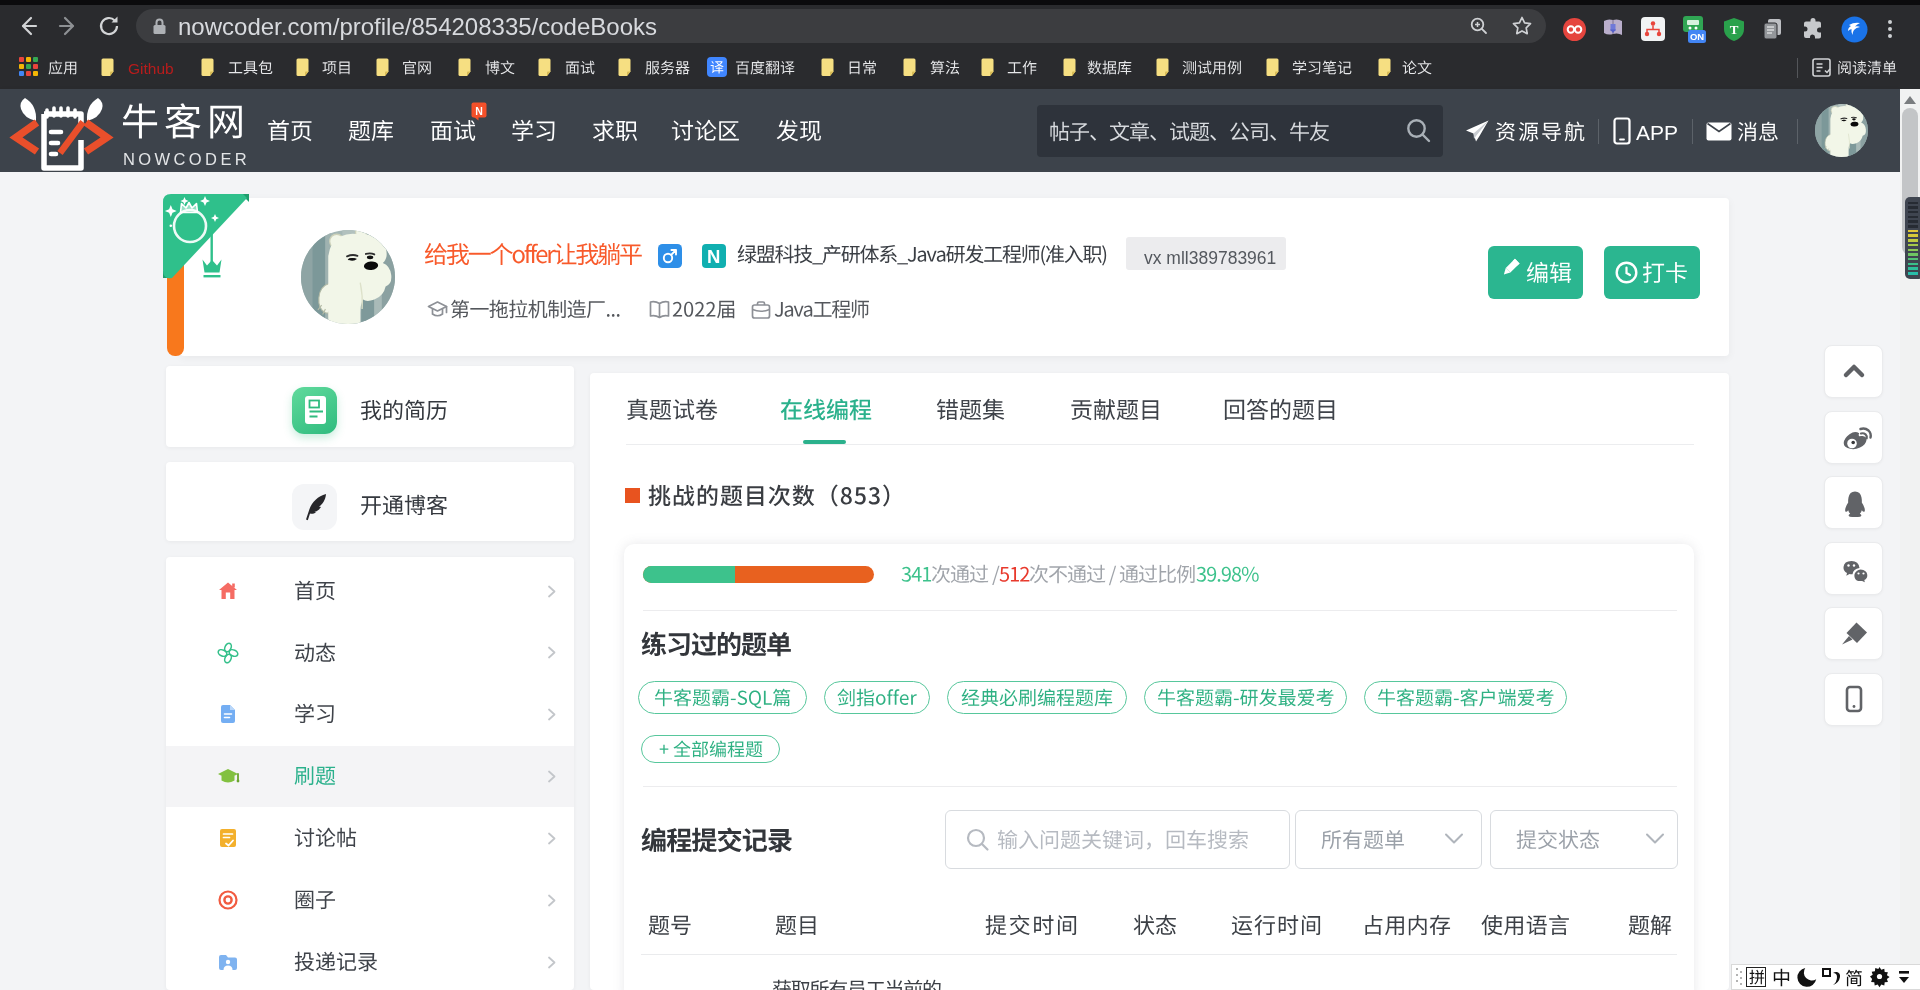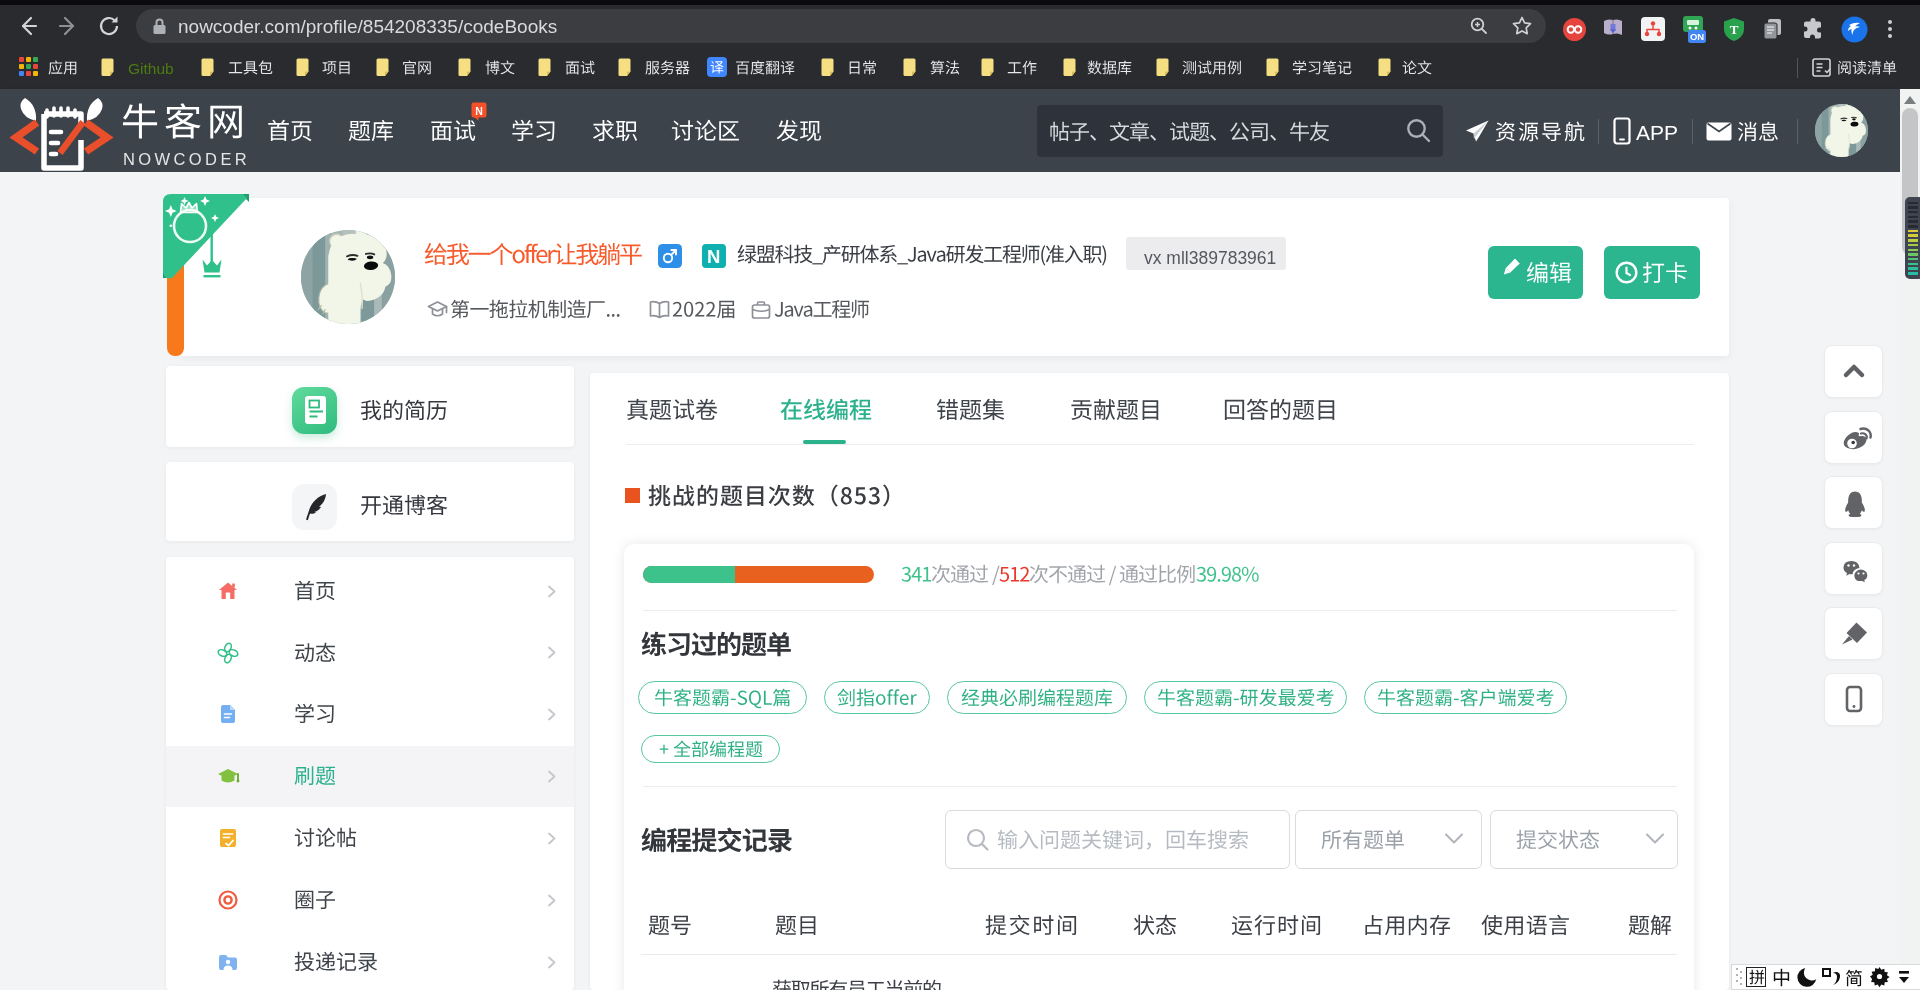--- a/index.html
+++ b/index.html
@@ -242,21 +242,21 @@
     <path d="M4 12 H16.5" stroke="#8e9194" stroke-width="2.2" stroke-linecap="round"></path>
   </svg>
 <svg class="a" style="left:97px;top:14px;" width="24" height="24" viewBox="0 0 24 24">
     <path d="M20 12 a8 8 0 1 1 -2.3-5.6" stroke="#d2d4d6" stroke-width="2.2" fill="none"></path>
     <path d="M20.5 2.5 v6 h-6 z" fill="#d2d4d6"></path>
   </svg>
 <svg class="a" style="left:152px;top:17px;" width="15" height="18" viewBox="0 0 15 18">
     <rect x="1.5" y="8" width="12" height="9" rx="1.5" fill="#aeb1b5"></rect>
     <path d="M4.5 8 V5.5 a3 3 0 0 1 6 0 V8" stroke="#aeb1b5" stroke-width="2" fill="none"></path>
   </svg>
-<div class="a" style="left:178px;top:15.5px;font-weight:400;font-size:19px;line-height:22px;color:#d8dade;white-space:nowrap">nowcoder.com/profile/854208335/codeBooks</div>
+<div class="a" style="left:178px;top:15.5px;font-weight:400;font-size:24px;line-height:22px;color:#d8dade;white-space:nowrap">nowcoder.com/profile/854208335/codeBooks</div>
 <svg class="a" style="left:1468px;top:15px;" width="22" height="22" viewBox="0 0 22 22">
     <circle cx="9.5" cy="9.5" r="5.8" stroke="#cfd1d4" stroke-width="1.8" fill="none"></circle>
     <path d="M13.8 13.8 L18 18" stroke="#cfd1d4" stroke-width="1.8" stroke-linecap="round"></path>
     <path d="M9.5 7 v5 M7 9.5 h5" stroke="#cfd1d4" stroke-width="1.5"></path>
   </svg>
 <svg class="a" style="left:1511px;top:15px;" width="22" height="22" viewBox="0 0 22 22">
     <path d="M11 2.5 l2.6 5.4 5.9.8-4.3 4.1 1 5.9L11 15.9l-5.2 2.8 1-5.9L2.5 8.7l5.9-.8z" stroke="#cfd1d4" stroke-width="1.7" fill="none" stroke-linejoin="round"></path>
   </svg>
 <svg class="a" style="left:1562px;top:17px;" width="25" height="25" viewBox="0 0 25 25">
     <circle cx="12.5" cy="12.5" r="11.5" fill="#e5453e"></circle>
@@ -323,21 +323,21 @@
     <rect x="0" y="14" width="5" height="5" rx="1" fill="#4286f5"></rect>
   </svg>
 <svg class="a " style="left:48.0px;top:59.8px" width="30.0" height="15.0" viewBox="0 -880 2000 1000" fill="#e7e8ea">
     <use href="#gr0" x="0"></use>
     <use href="#gr1" x="1000"></use>
   </svg>
 <svg class="a" style="left:100px;top:58px;" width="15" height="19" viewBox="0 0 15 19">
     <path d="M1.5 2 q0-1.5 1.5-1.5 h9 q1.5 0 1.5 1.5 v11.5 l-3.5 4.5 h-7 q-1.5 0-1.5-1.5 z" fill="#f6df82"></path>
     <path d="M13.5 13.5 l-3.5 4.5 v-3.5 q0-1 1-1 z" fill="#d8bb55"></path>
   </svg>
-<div class="a" style="left:128px;top:59.5px;font-weight:400;font-size:15.5px;line-height:18px;color:#4d7c0f;white-space:nowrap">Github</div>
+<div class="a" style="left:128px;top:59.5px;font-weight:400;font-size:15.5px;line-height:18px;color:#b91c1c;white-space:nowrap">Github</div>
 <svg class="a" style="left:200px;top:58px;" width="15" height="19" viewBox="0 0 15 19">
     <path d="M1.5 2 q0-1.5 1.5-1.5 h9 q1.5 0 1.5 1.5 v11.5 l-3.5 4.5 h-7 q-1.5 0-1.5-1.5 z" fill="#f6df82"></path>
     <path d="M13.5 13.5 l-3.5 4.5 v-3.5 q0-1 1-1 z" fill="#d8bb55"></path>
   </svg>
 <svg class="a " style="left:228.0px;top:59.8px" width="45.0" height="15.0" viewBox="0 -880 3000 1000" fill="#e7e8ea">
     <use href="#gr2" x="0"></use>
     <use href="#gr3" x="1000"></use>
     <use href="#gr4" x="2000"></use>
   </svg>
 <svg class="a" style="left:295px;top:58px;" width="15" height="19" viewBox="0 0 15 19">

